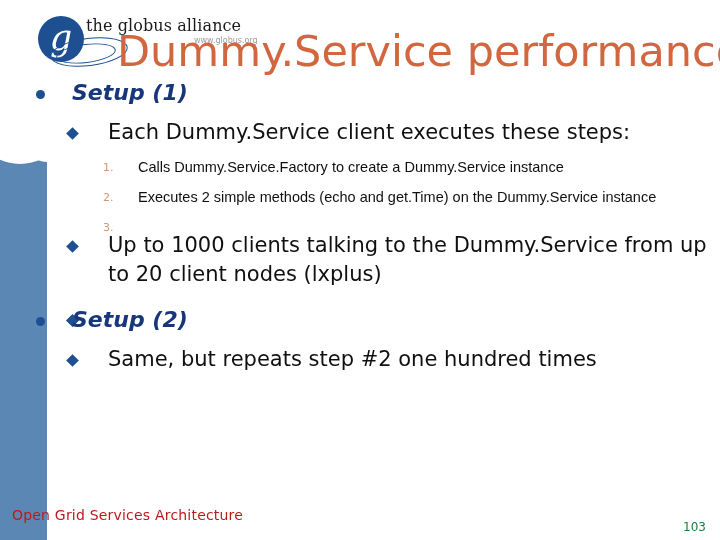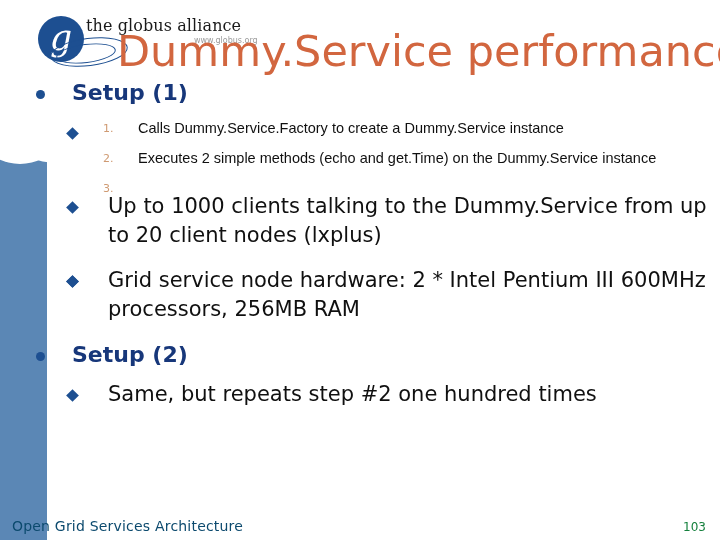--- a/index.html
+++ b/index.html
@@ -68,21 +68,21 @@
   
   .title{
     position:absolute;left:117px;top:26px;
     font-size:43px;color:#d2663f;white-space:nowrap;
     font-family:"DejaVu Sans","Liberation Sans",sans-serif;
   }
 
   
   .body{position:absolute;left:0;top:78px;width:720px;}
 
-  .l1{position:relative;margin:0 0 0 0;padding:0 0 0 72px;}
+  .l1{position:relative;margin:0 0 0 0;padding:0 0 0 72px;font-style:italic;}
   .l1-bullet{
     position:absolute;left:36px;top:12px;width:9px;height:9px;
     border-radius:50%;background:#1d4f91;
   }
   .l1-text{
     font-size:22px;color:#17377a;font-weight:bold;line-height:30px;
     font-family:"DejaVu Sans","Liberation Sans",sans-serif;
   }
 
   .l2{position:relative;padding:0 0 0 108px;margin-top:6px;}
@@ -105,22 +105,22 @@
     font-size:14.5px;color:#101010;line-height:20px;
     font-family:Liberation Sans, sans-serif;
   }
 
   .gap-lg{margin-top:24px;}
   .gap-md{margin-top:16px;}
   .gap-sm{margin-top:10px;}
 
   
   .footer{
-    position:absolute;left:12px;bottom:6px;
-    font-size:14px;color:#0c4a6e;letter-spacing:.2px;
+    position:absolute;left:12px;bottom:17px;
+    font-size:14px;color:#b91c1c;letter-spacing:.2px;
     font-family:"DejaVu Sans","Liberation Sans",sans-serif;
     margin-top:44px;
   }
   .pagenum{
     position:absolute;right:14px;bottom:6px;
     font-size:12px;color:#15803d;
     font-family:"DejaVu Sans","Liberation Sans",sans-serif;
   }
 </style>
 </head>
@@ -146,20 +146,21 @@
 
   <div class="body">
 
     <div class="l1">
       <span class="l1-bullet"></span>
       <span class="l1-text">Setup (1)</span>
     </div>
 
     <div class="l2 gap-sm">
       <span class="l2-bullet"></span>
+      <span class="l2-text">Each Dummy.Service client executes these steps:</span>
     </div>
 
     <div class="l3 gap-sm">
       <span class="l3-num">1.</span>
       <span class="l3-text">Calls Dummy.Service.Factory to create a Dummy.Service instance</span>
     </div>
 
     <div class="l3 gap-sm">
       <span class="l3-num">2.</span>
       <span class="l3-text">Executes 2 simple methods (echo and get.Time) on the Dummy.Service instance</span>
@@ -173,21 +174,20 @@
       <span class="l2-bullet"></span>
       <span class="l2-text">Up to 1000 clients talking to the Dummy.Service from up to 20 client nodes (lxplus)</span>
     </div>
 
     <div class="l2 gap-md">
       <span class="l2-bullet"></span>
     </div>
 
     <div class="l2 gap-md">
       <span class="l2-bullet"></span>
-      <span class="l2-text">Grid service node hardware: 2 * Intel Pentium III 600MHz processors, 256MB RAM</span>
     </div>
 
     <div class="l1 gap-md">
       <span class="l1-bullet"></span>
       <span class="l1-text">Setup (2)</span>
     </div>
 
     <div class="l2 gap-sm">
       <span class="l2-bullet"></span>
       <span class="l2-text">Same, but repeats step #2 one hundred times</span>

